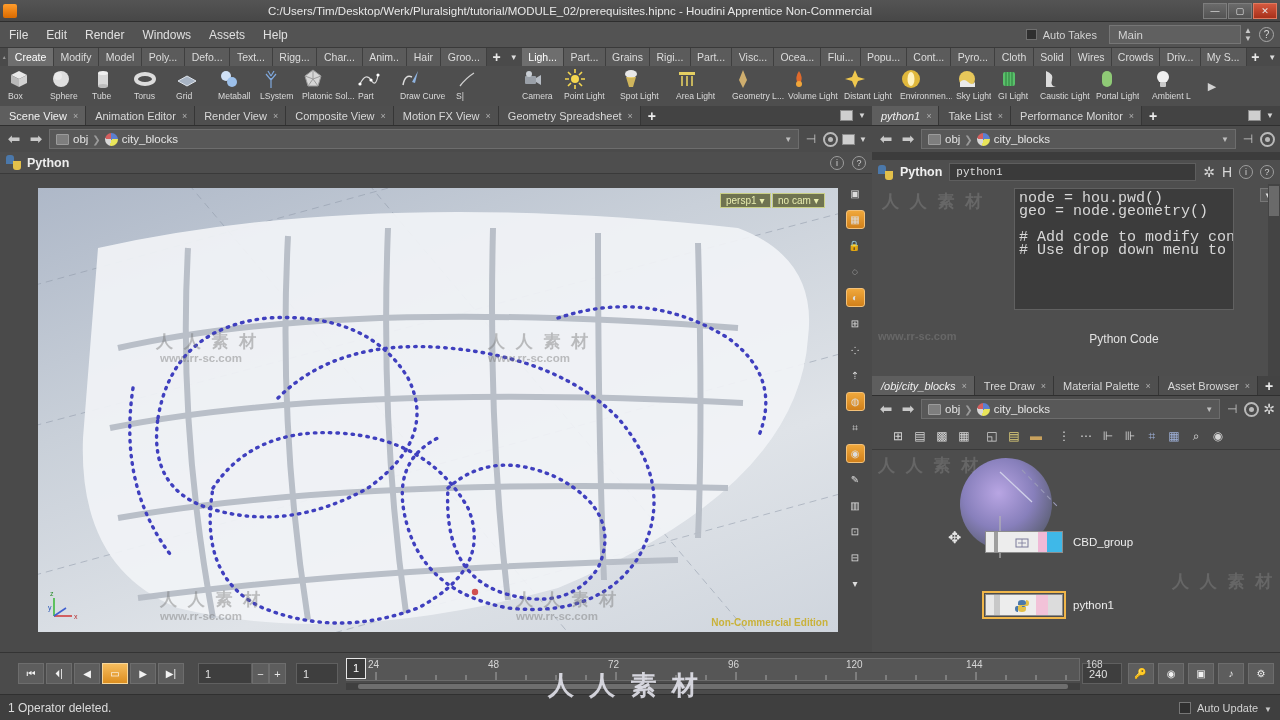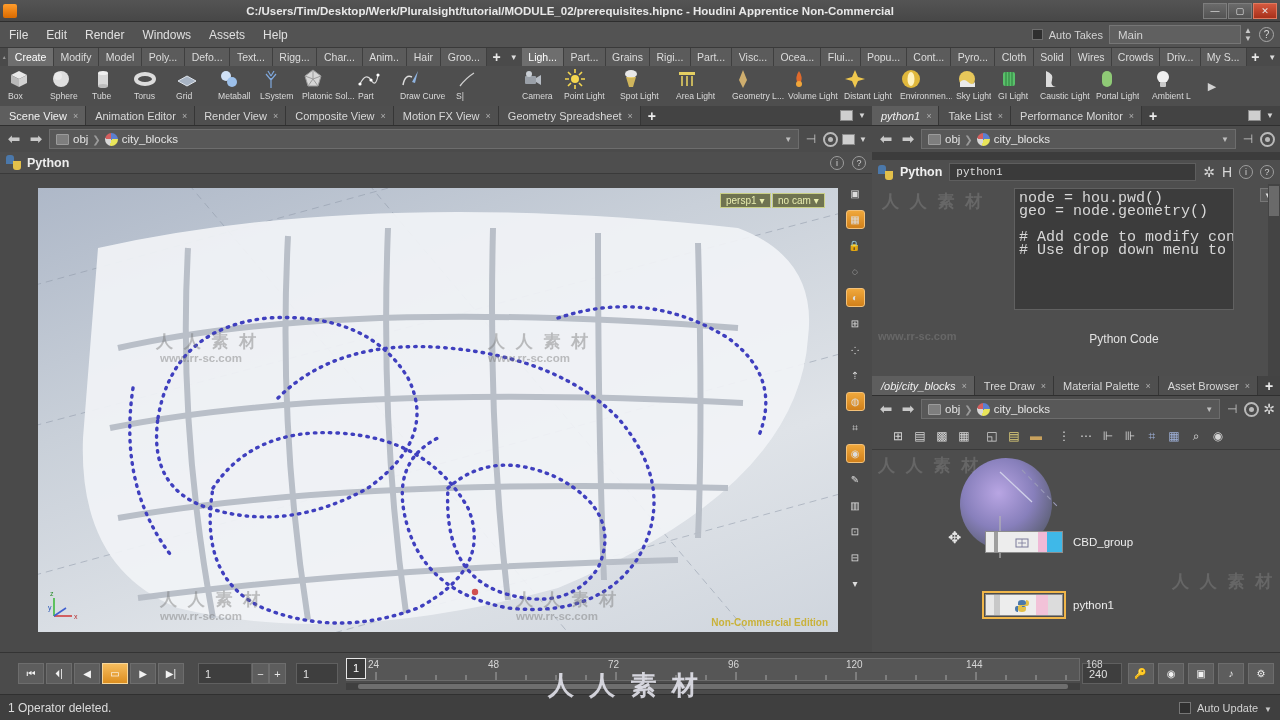--- a/index.html
+++ b/index.html
@@ -20,39 +20,39 @@
     background: linear-gradient(#545454, #474747);
     border-bottom: 1px solid #2e2e2e;
     display: flex; align-items: center;
   }
   .titlebar .hicon {
     width: 14px; height: 14px; margin-left: 3px; border-radius: 2px;
     background: linear-gradient(#ff9c2b, #d96a00);
   }
   .titlebar .ttl {
     flex: 1; text-align: center; font-size: 11.5px; color: #e8e8e8;
-    padding-right: 80px; white-space: nowrap; overflow: hidden; font-weight: bold;
+    padding-right: 80px; white-space: nowrap; overflow: hidden;
   }
   .winbtns { display: flex; gap: 1px; margin-right: 3px; }
   .winbtn {
     width: 24px; height: 16px; background: linear-gradient(#6a6a6a,#535353);
     border: 1px solid #7d7d7d; display: flex; align-items: center; justify-content: center;
     font-size: 9px; color: #e5e5e5;
   }
   .winbtn.close { background: linear-gradient(#d4593f,#a8301a); border-color: #e07a5f; }
 
   
   .menubar {
     position: absolute; left: 0; top: 22px; width: 1280px; height: 26px;
     background: #535353; display: flex; align-items: center;
     border-bottom: 1px solid #3a3a3a;
   }
   .menubar .mitem { padding: 3px 9px; font-size: 12px; color: #e0e0e0; }
   .menubar .spacer { flex: 1; }
-  .takes-box { display: flex; align-items: center; gap: 6px; margin-right: 6px; }
+  .takes-box { display: flex; align-items: center; gap: 6px; margin-right: 12px; }
   .takes-chk { width: 11px; height: 11px; background: #2f2f2f; border: 1px solid #6e6e6e; }
   .take-sel {
     width: 132px; height: 19px; background: #606060; border: 1px solid #767676;
     display: flex; align-items: center; padding-left: 8px; font-size: 11.5px;
   }
   .spin { width: 14px; color: #c9c9c9; font-size: 8px; line-height: 8px; text-align: center; }
   .help-circ {
     width: 15px; height: 15px; border-radius: 50%; border: 1px solid #a8a8a8;
     color: #d9d9d9; font-size: 10px; display: flex; align-items: center; justify-content: center;
     margin: 0 6px 0 4px;

